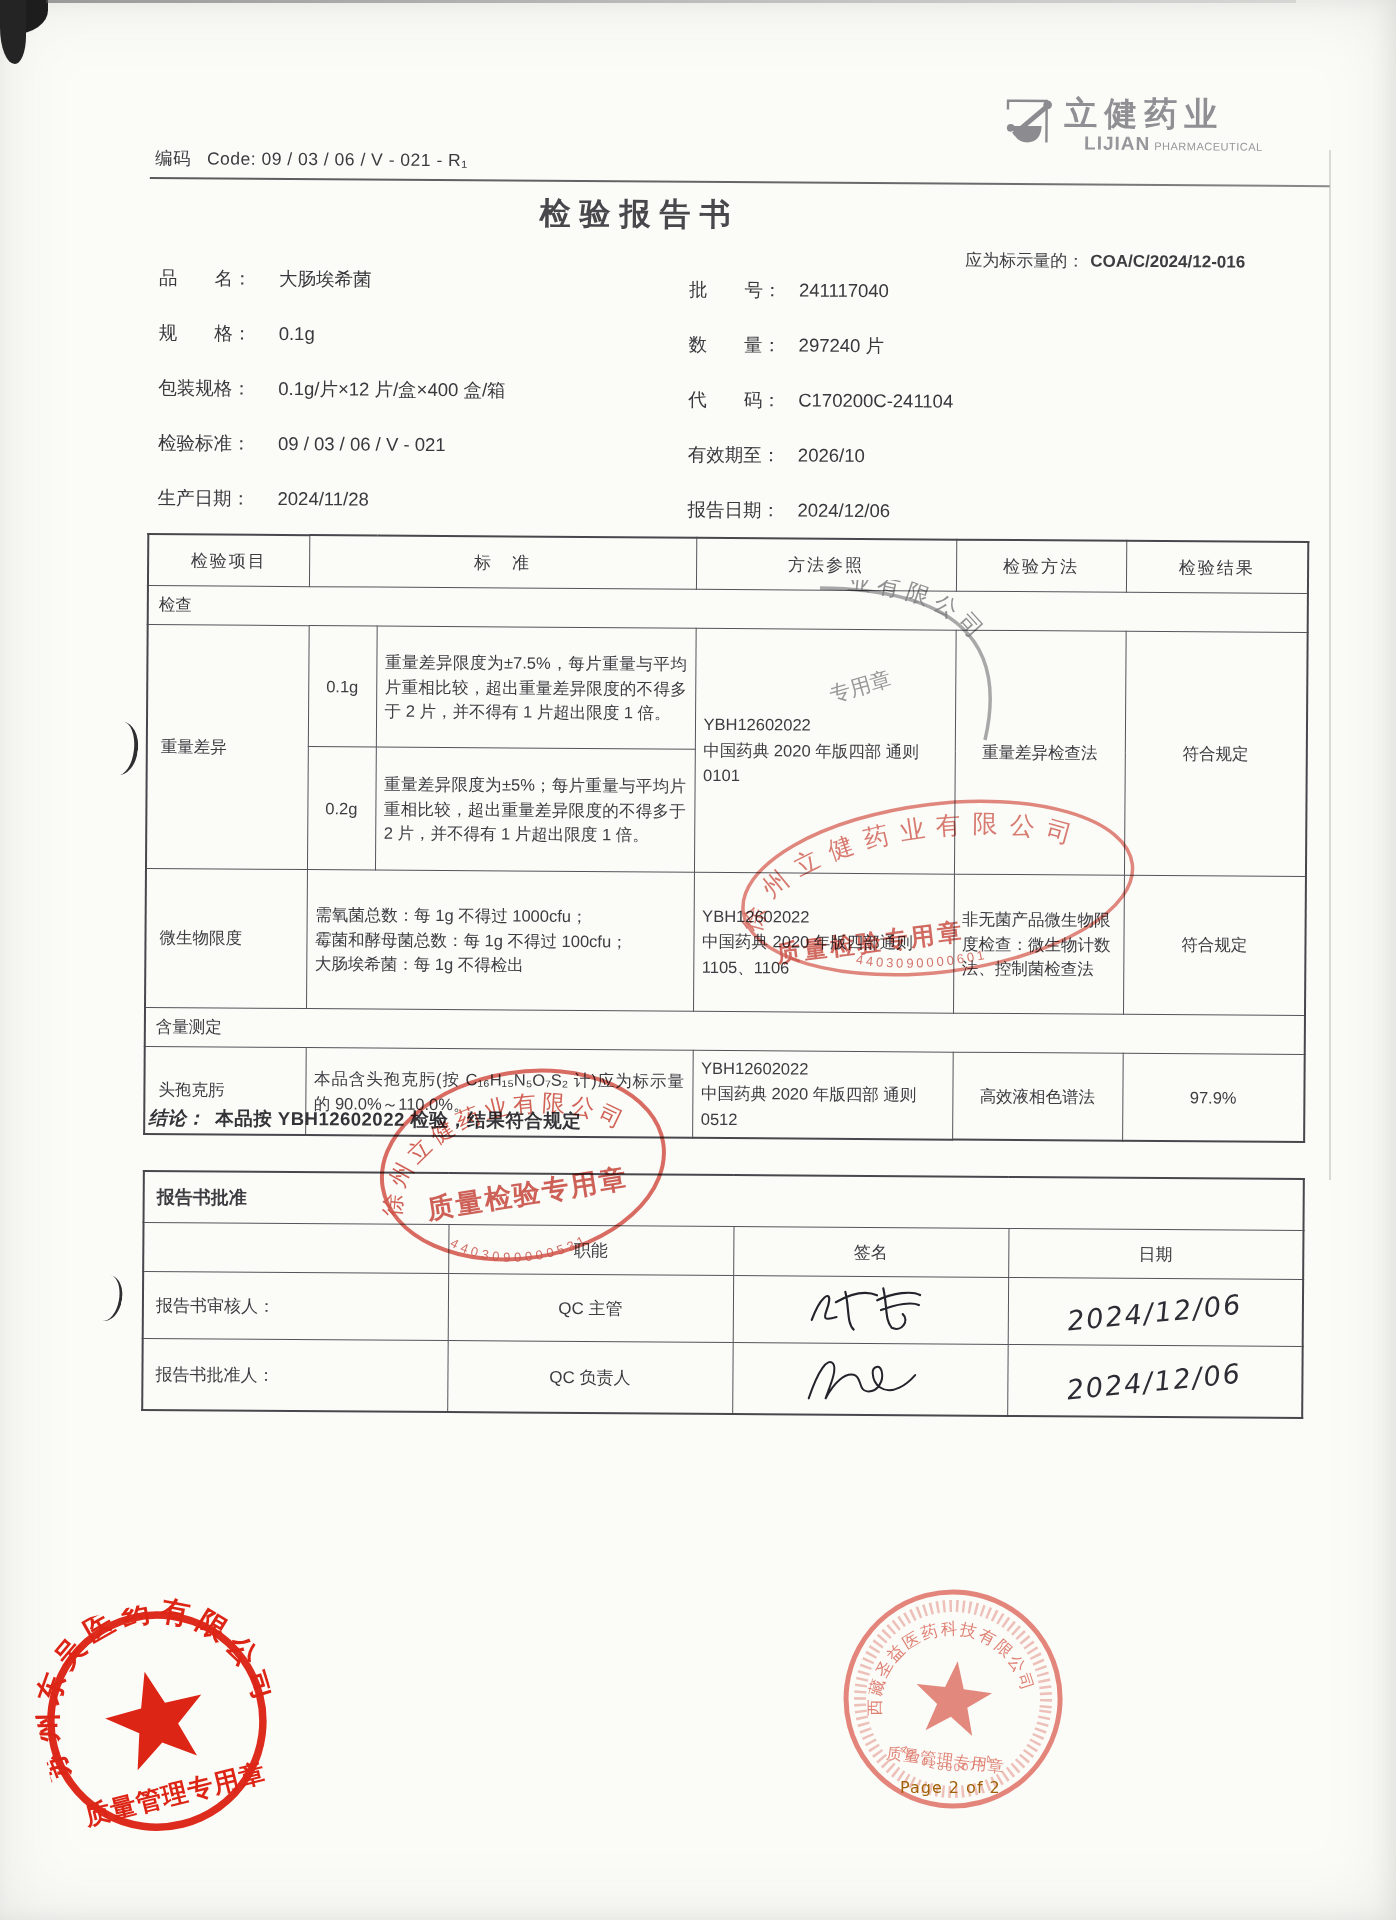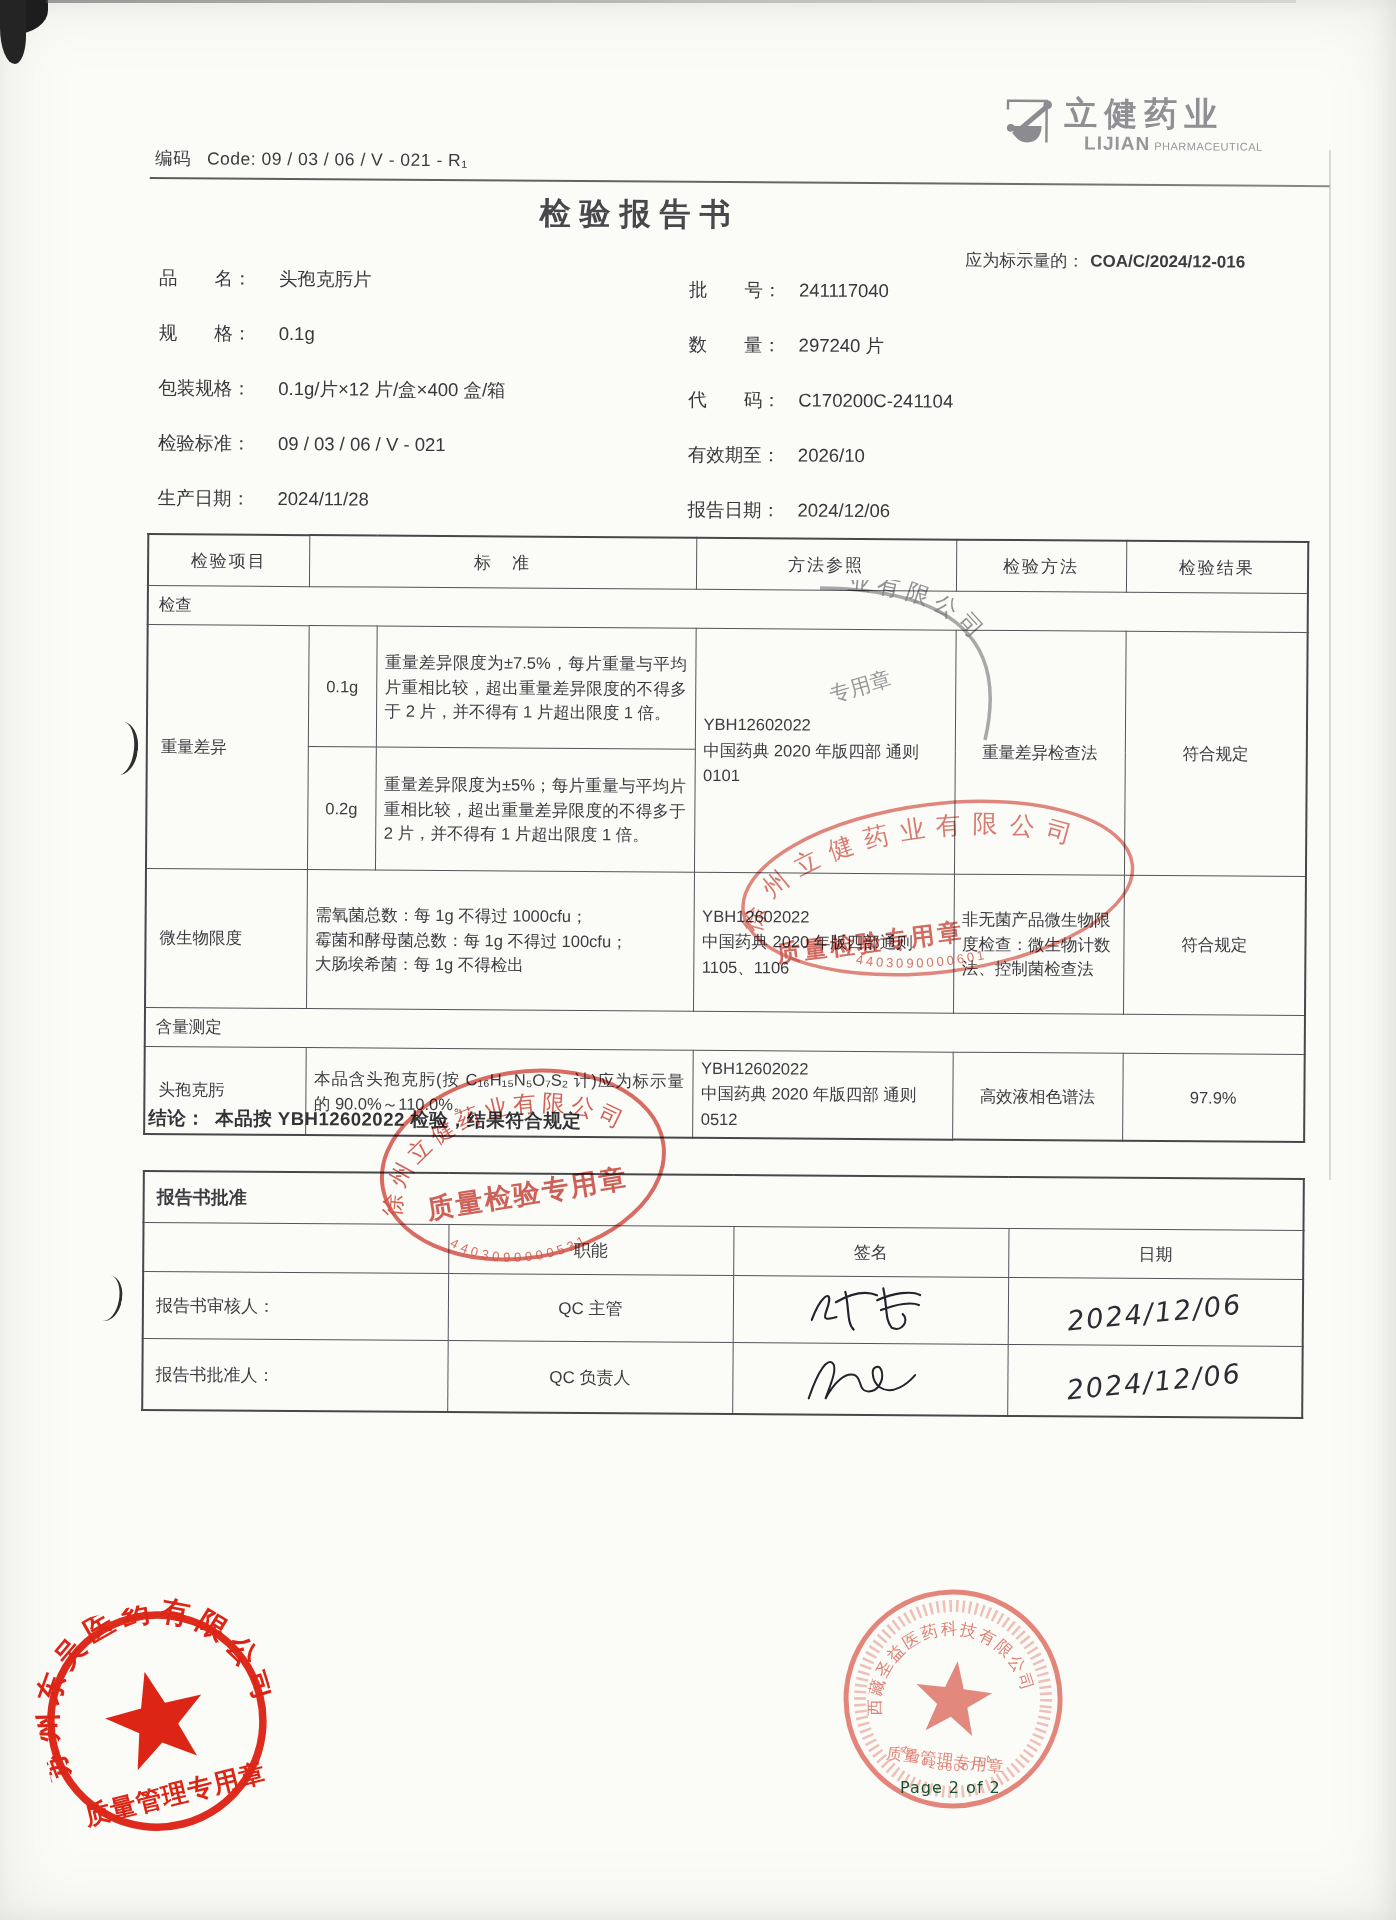--- a/index.html
+++ b/index.html
@@ -57,35 +57,35 @@
   .section-cell{height:30px;text-align:left;padding-left:10px!important;font-weight:500;}
   .item-cell{text-align:left;padding-left:13px!important;}
   .spec-cell{text-align:center;}
   .std-text{line-height:1.5;text-align:justify;}
   .ref-cell div{line-height:1.55;}
   .method-cell{text-align:center;line-height:1.5;}
   .result-cell{text-align:center;}
 
   
   .conclusion{position:absolute;left:155px;top:1105px;font-size:18.5px;font-weight:600;color:#333338;letter-spacing:.5px;}
-  .conclusion .cl{margin-right:10px;}
+  .conclusion .cl{margin-right:10px;font-style:italic;}
 
   
   #approval-table{left:150px;top:1170px;width:1160px;border:2px solid #47474c;}
   #approval-table td{font-size:17px;}
   .appr-title{height:42px;font-weight:600;font-size:18px!important;padding-left:12px!important;}
   .appr-head{height:40px;text-align:center;}
   .appr-label{padding-left:12px!important;}
   .role-cell{text-align:center;}
   .sig-cell{text-align:center;padding:0!important;}
   .date-cell{text-align:center;}
   .hand{display:inline-block;font-family:"DejaVu Sans",sans-serif;font-style:italic;
     font-size:27px;color:#2c2c34;letter-spacing:2px;transform:rotate(-6deg);}
 
-  .footer-page{position:absolute;left:900px;top:1778px;font-size:16px;color:#14532d;letter-spacing:1px;
+  .footer-page{position:absolute;left:900px;top:1778px;font-size:16px;color:#a16207;letter-spacing:1px;
     font-family:"DejaVu Sans",sans-serif;}
 
   
   .stamp{position:absolute;mix-blend-mode:multiply;pointer-events:none;}
   #stamp-gray{left:780px;top:580px;width:250px;height:165px;opacity:.8;}
   #stamp-qc-assay{left:728px;top:790px;width:420px;height:200px;transform:rotate(-7deg);opacity:.82;}
   #stamp-qc-concl{left:368px;top:1058px;width:310px;height:215px;transform:rotate(-9deg);opacity:.86;}
   #stamp-suzhou{left:40px;top:1604px;width:235px;height:235px;transform:rotate(-14deg);opacity:.95;}
   #stamp-xizang{left:836px;top:1582px;width:235px;height:235px;transform:rotate(7deg);opacity:.8;}
   svg text{font-family:"Liberation Sans","DejaVu Sans",sans-serif;}
@@ -130,21 +130,21 @@
 
     <div class="doc-title">检验报告书</div>
 
     <div class="report-no">
       <span>应为标示量的：</span><span class="v">COA/C/2024/12-016</span>
     </div>
 
     <div class="info-col info-left">
       <div class="info-row">
         <span class="flabel">品　　名：</span>
-          <span class="fvalue">头孢克肟片</span>
+          <span class="fvalue">大肠埃希菌</span>
       </div>
       <div class="info-row">
         <span class="flabel">规　　格：</span>
           <span class="fvalue">0.1g</span>
       </div>
       <div class="info-row">
         <span class="flabel">包装规格：</span>
           <span class="fvalue">0.1g/片×12 片/盒×400 盒/箱</span>
       </div>
       <div class="info-row">

